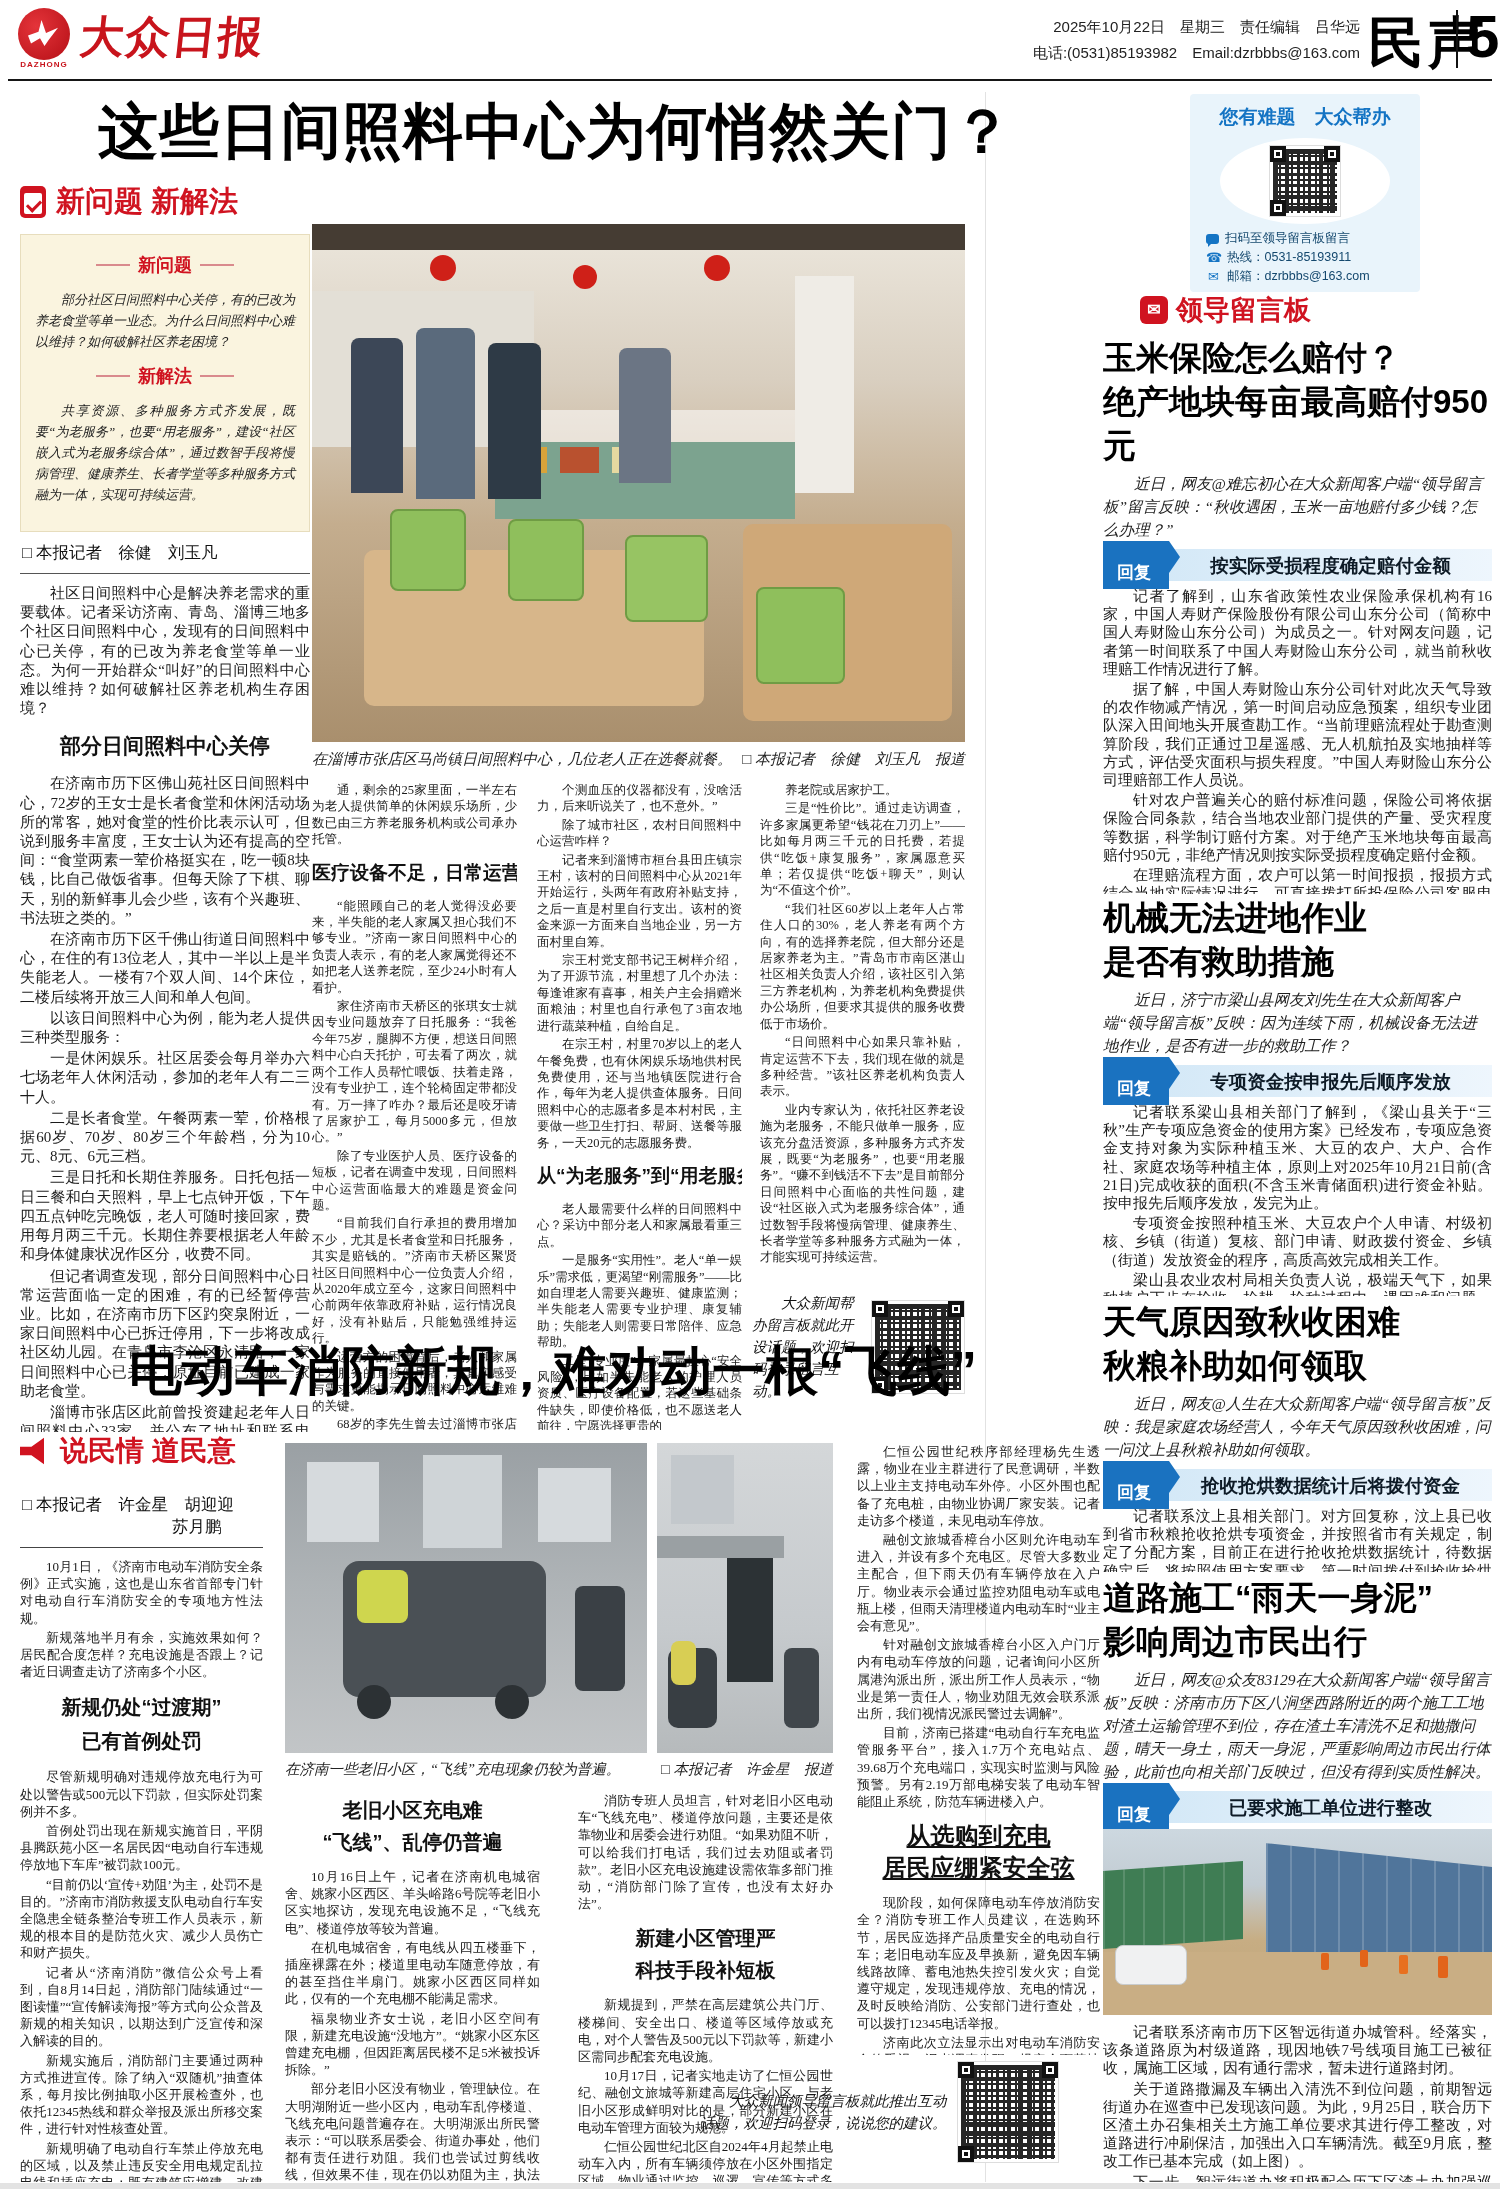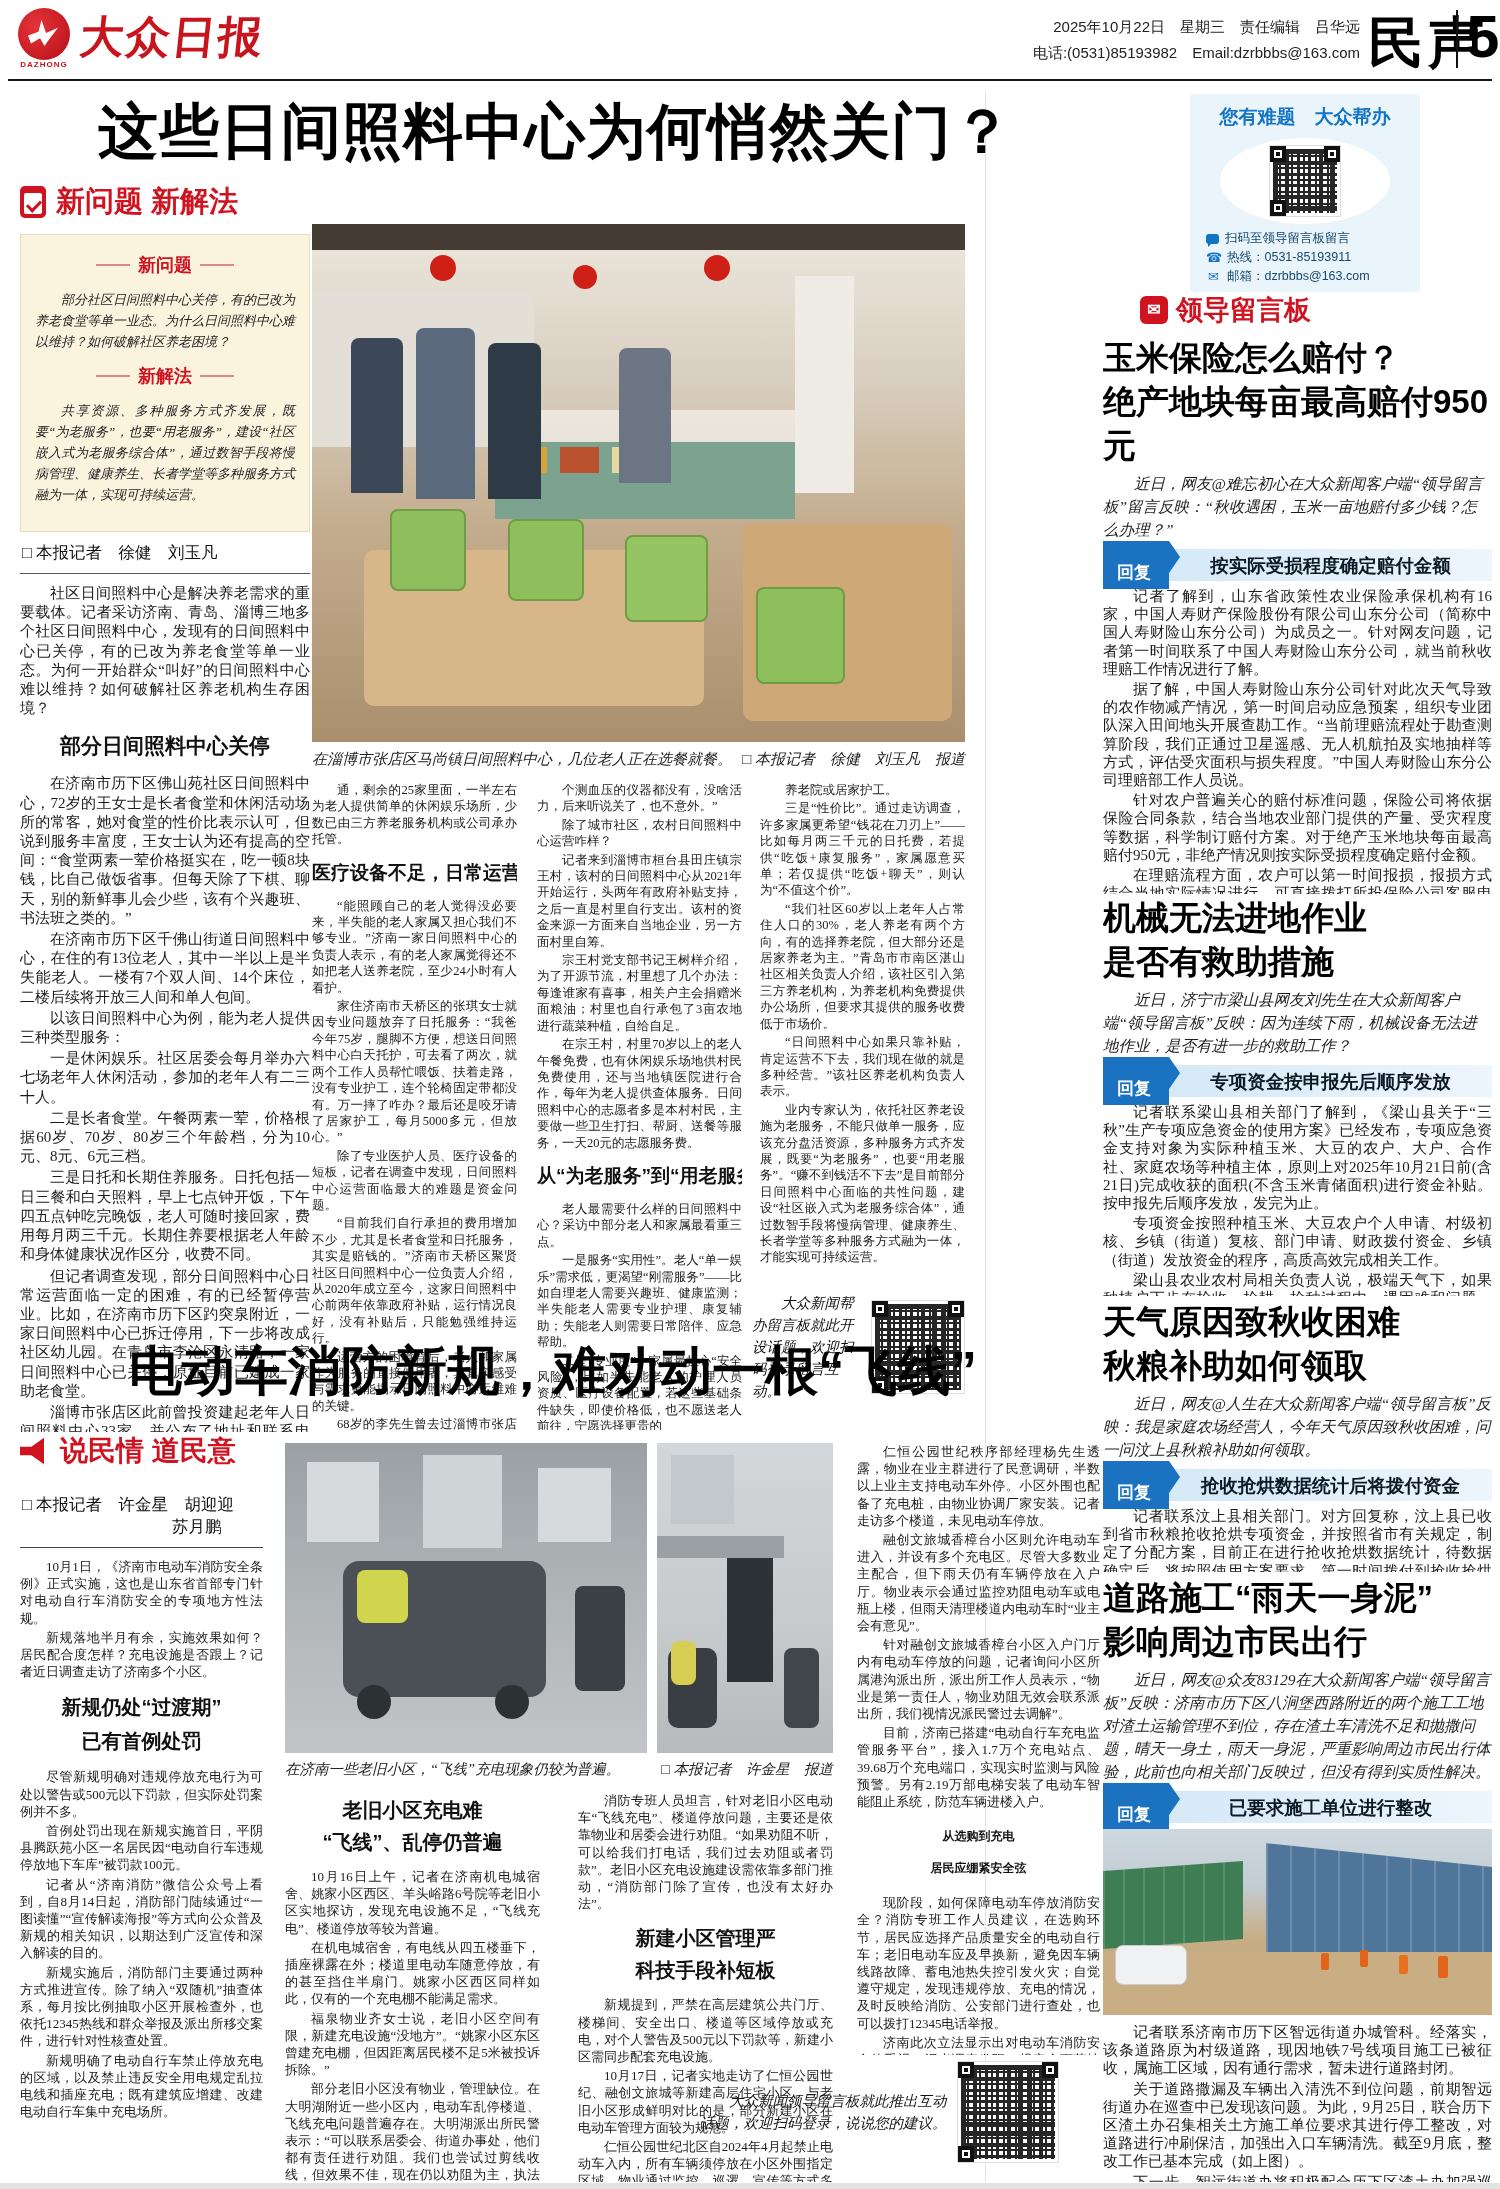--- a/index.html
+++ b/index.html
@@ -341,20 +341,21 @@
         <p class="para fz13">10月1日，《济南市电动车消防安全条例》正式实施，这也是山东省首部专门针对电动自行车消防安全的专项地方性法规。</p>
         <p class="para fz13">新规落地半月有余，实施效果如何？居民配合度怎样？充电设施是否跟上？记者近日调查走访了济南多个小区。</p>
       </div>
     <div class="sub" style="font-size:20px;line-height:34px;margin:10px 0;">
       <div>新规仍处“过渡期”</div>
       <div>已有首例处罚</div>
     </div>
     <div>
         <p class="para fz13">尽管新规明确对违规停放充电行为可处以警告或500元以下罚款，但实际处罚案例并不多。</p>
         <p class="para fz13">首例处罚出现在新规实施首日，平阴县腾跃苑小区一名居民因“电动自行车违规停放地下车库”被罚款100元。</p>
+        <p class="para fz13">“目前仍以‘宣传+劝阻’为主，处罚不是目的。”济南市消防救援支队电动自行车安全隐患全链条整治专班工作人员表示，新规的根本目的是防范火灾、减少人员伤亡和财产损失。</p>
         <p class="para fz13">记者从“济南消防”微信公众号上看到，自8月14日起，消防部门陆续通过“一图读懂”“宣传解读海报”等方式向公众普及新规的相关知识，以期达到广泛宣传和深入解读的目的。</p>
         <p class="para fz13">新规实施后，消防部门主要通过两种方式推进宣传。除了纳入“双随机”抽查体系，每月按比例抽取小区开展检查外，也依托12345热线和群众举报及派出所移交案件，进行针对性核查处置。</p>
         <p class="para fz13">新规明确了电动自行车禁止停放充电的区域，以及禁止违反安全用电规定乱拉电线和插座充电；既有建筑应增建、改建电动自行车集中充电场所。</p>
       </div>
   </div>
 
   <div class="ph" style="left:285px;top:1443px;width:362px;height:310px;background:linear-gradient(#9aa0a4 0%,#aeb3b6 45%,#c2c5c7 100%);">
     <div class="ps" style="left:6%;top:6%;width:20%;height:26%;background:#d6dadd;"></div>
     <div class="ps" style="left:38%;top:4%;width:22%;height:30%;background:#cfd4d7;"></div>
     <div class="ps" style="left:70%;top:8%;width:20%;height:24%;background:#d6dadd;"></div>
@@ -405,21 +406,21 @@
       </div>
   </div>
 
   <div class="col" style="left:857px;top:1443px;width:243px;height:612px;">
     <div>
         <p class="para fz13">仁恒公园世纪秩序部经理杨先生透露，物业在业主群进行了民意调研，半数以上业主支持电动车外停。小区外围也配备了充电桩，由物业协调厂家安装。记者走访多个楼道，未见电动车停放。</p>
         <p class="para fz13">融创文旅城香樟台小区则允许电动车进入，并设有多个充电区。尽管大多数业主配合，但下雨天仍有车辆停放在入户厅。物业表示会通过监控劝阻电动车或电瓶上楼，但雨天清理楼道内电动车时“业主会有意见”。</p>
         <p class="para fz13">针对融创文旅城香樟台小区入户门厅内有电动车停放的问题，记者询问小区所属港沟派出所，派出所工作人员表示，“物业是第一责任人，物业劝阻无效会联系派出所，我们视情况派民警过去调解”。</p>
         <p class="para fz13">目前，济南已搭建“电动自行车充电监管服务平台”，接入1.7万个充电站点、39.68万个充电端口，实现实时监测与风险预警。另有2.19万部电梯安装了电动车智能阻止系统，防范车辆进楼入户。</p>
       </div>
-    <div class="sub" style="font-size:12px;line-height:32px;margin:10px 0;">
+    <div class="sub" style="font-size:24px;line-height:32px;margin:10px 0;text-decoration:underline;">
       <div>从选购到充电</div>
       <div>居民应绷紧安全弦</div>
     </div>
     <div>
         <p class="para fz13">现阶段，如何保障电动车停放消防安全？消防专班工作人员建议，在选购环节，居民应选择产品质量安全的电动自行车；老旧电动车应及早换新，避免因车辆线路故障、蓄电池热失控引发火灾；自觉遵守规定，发现违规停放、充电的情况，及时反映给消防、公安部门进行查处，也可以拨打12345电话举报。</p>
         <p class="para fz13">济南此次立法显示出对电动车消防安全的重视。记者调查发现，规定全面落地仍需时间。如何在有限空间中增建充电设施、提升居民安全意识、推动物业与社区协同管理，是新规真正“落地生根”的关键。</p>
       </div>
   </div>
 
   <div class="abs qrnote" style="left:700px;top:2062px;width:400px;">

